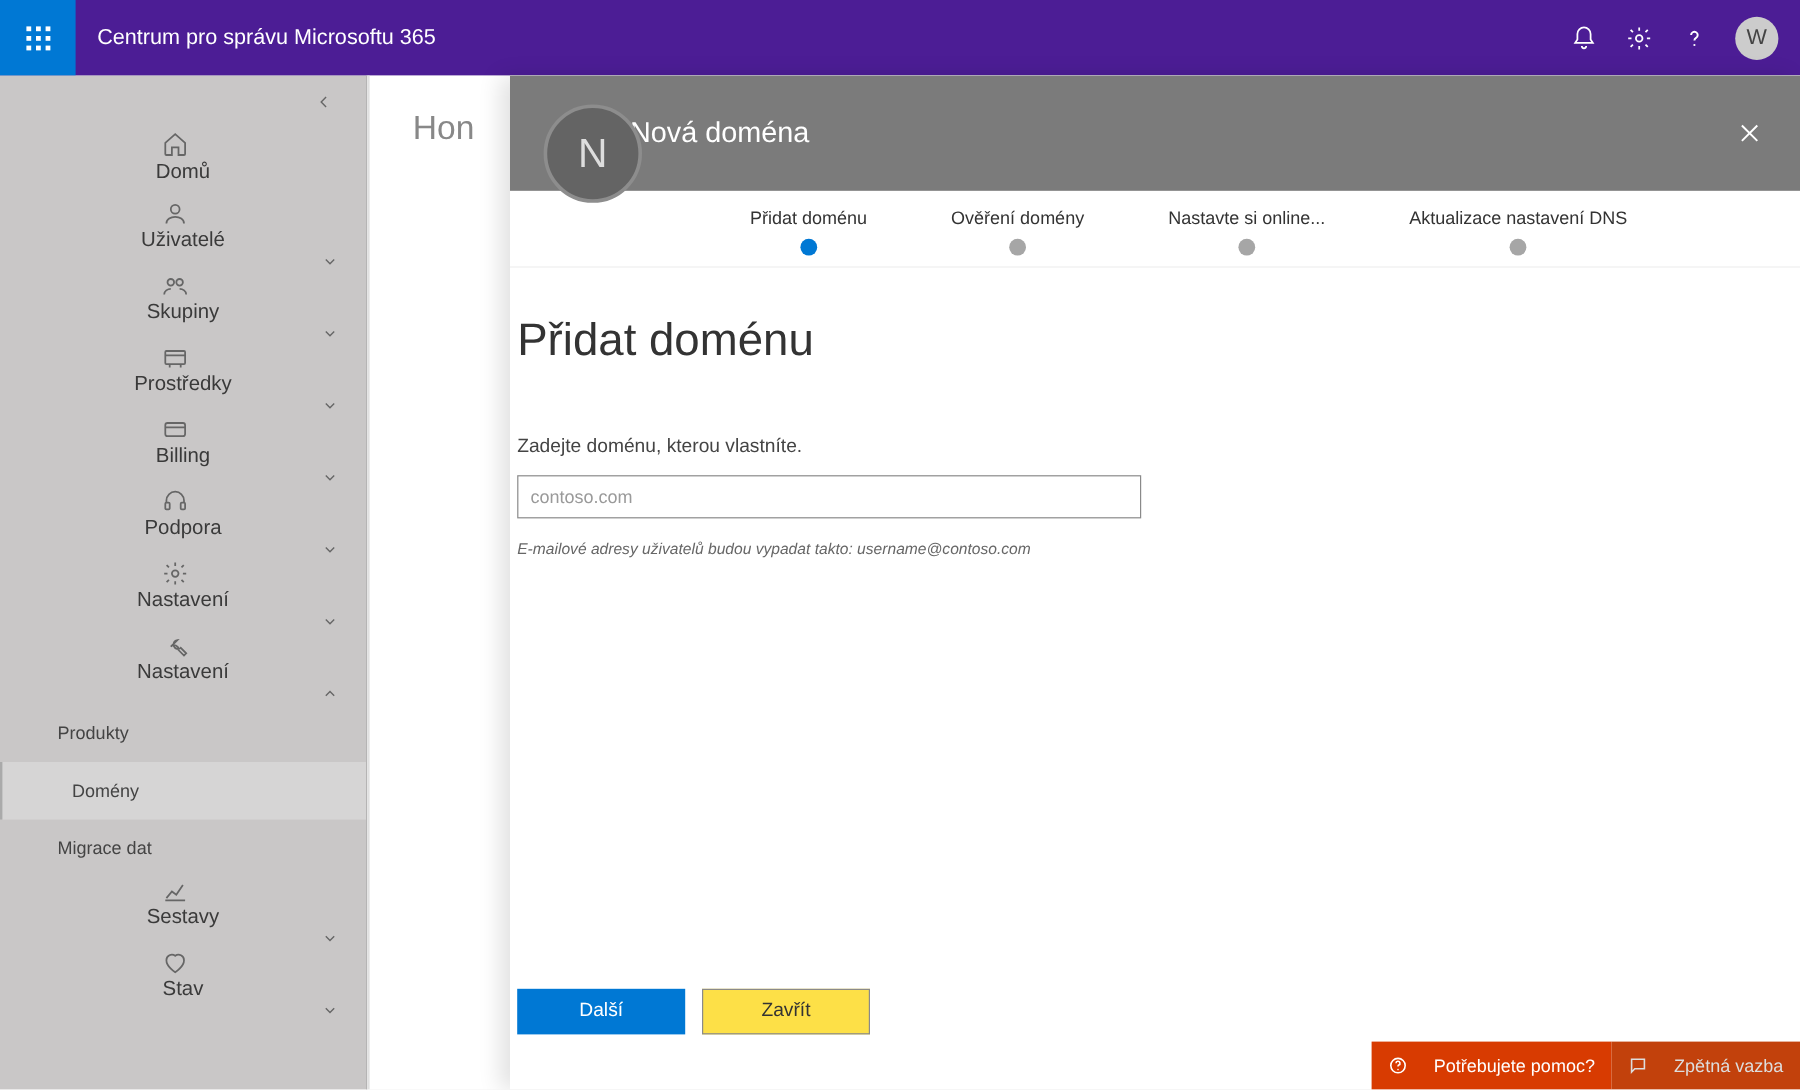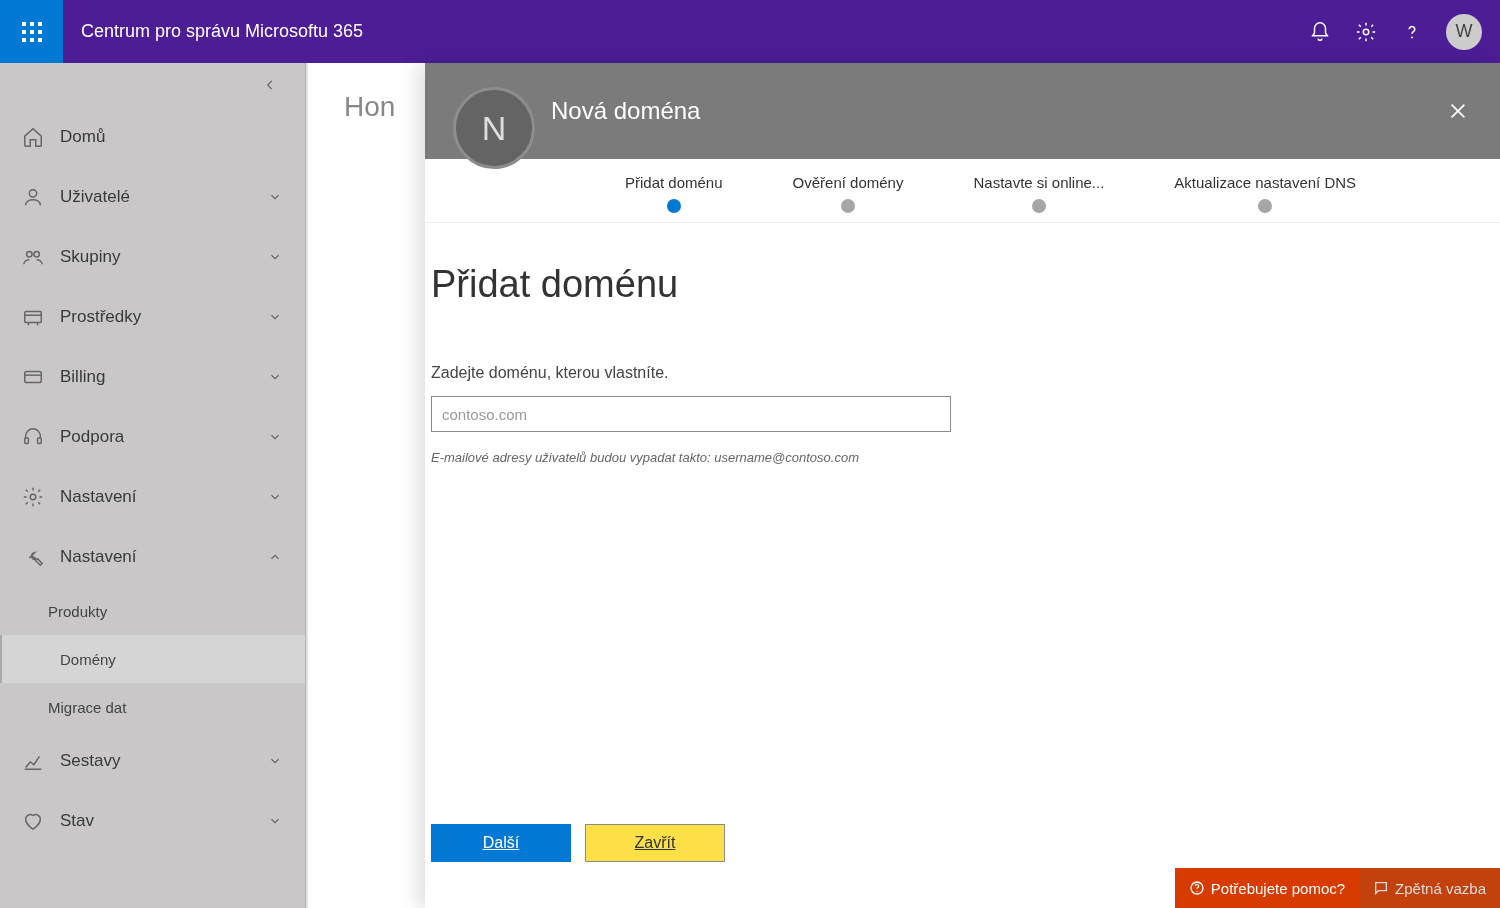--- a/index.html
+++ b/index.html
@@ -13,61 +13,61 @@
   .top-icons { display: flex; align-items: center; gap: 22px; padding-right: 18px; }
   .top-icon { width: 24px; height: 24px; cursor: pointer; display:flex; align-items:center; justify-content:center; }
   .avatar-top { width: 36px; height: 36px; border-radius: 50%; background: #ccc; color: #444; display: flex; align-items: center; justify-content: center; font-size: 18px; cursor: pointer; }
 
   
   .body { display: flex; height: calc(908px - 63px); position: relative; }
 
   
   .sidebar { width: 306px; background: #c9c7c7; color: #3a3a3a; display: flex; flex-direction: column; border-right: 1px solid #b5b4b4; }
   .sidebar-collapse { height: 44px; display: flex; align-items: center; justify-content: flex-end; padding-right: 28px; cursor: pointer; color: #5a5a5a; }
-  .nav-item { height: 60px; display: flex; align-items: center; padding-left: 20px; padding-right: 20px; cursor: pointer; font-size: 17px; color: #3a3a3a; }
+  .nav-item { height: 60px; display: flex; align-items: center; padding-left: 20px; padding-right: 20px; cursor: pointer; font-size: 17px; color: #3a3a3a; flex-direction: column; }
   .nav-item .icon { width: 26px; height: 26px; margin-right: 14px; display: flex; align-items: center; justify-content: center; color: #666; }
   .nav-item .chev { margin-left: auto; width: 20px; height: 20px; display:flex; align-items:center; justify-content:center; color: #666; }
   .sub-item { height: 48px; display: flex; align-items: center; padding-left: 48px; font-size: 15px; color: #444; cursor: pointer; }
   .sub-item.active { background: #d6d5d5; border-left: 2px solid #aaa; padding-left: 58px; }
 
   
   .main-behind { flex: 1; background: #fff; padding: 28px 36px; position: relative; border-left: 2px solid #e0e0e0; }
   .main-behind .crumb { font-size: 28px; color: #888; }
 
   
   .panel { position: absolute; left: 425px; right: 0; top: 0; bottom: 0; background: #fff; box-shadow: -8px 0 18px rgba(0,0,0,0.12); display: flex; flex-direction: column; }
   .panel-header { height: 96px; background: #7b7b7b; color: #fff; display: flex; align-items: center; padding-left: 30px; padding-right: 28px; position: relative; }
   .panel-avatar { width: 82px; height: 82px; border: 3px solid #8d8d8d; border-radius: 50%; background: #646464; color: #ddd; font-size: 34px; display: flex; align-items: center; justify-content: center; position: absolute; left: 28px; top: 24px; }
-  .panel-title { font-size: 24px; margin-left: 96px; }
+  .panel-title { font-size: 24px; margin-left: 70px; }
   .panel-close { margin-left: auto; width: 28px; height: 28px; cursor: pointer; display:flex; align-items:center; justify-content:center; }
 
   
   .stepper { height: 64px; display: flex; align-items: center; padding-left: 200px; padding-right: 20px; border-bottom: 1px solid #eee; padding-top: 6px; }
   .step { display: flex; flex-direction: column; align-items: center; gap: 8px; font-size: 15px; color: #333; }
   .step-dot { width: 14px; height: 14px; border-radius: 50%; background: #a6a6a6; }
   .step.active .step-dot { background: #0078D4; }
   .step-space { flex: 0 0 70px; }
 
   
   .panel-body { padding: 40px 0 0 6px; flex: 1; display: flex; flex-direction: column; }
   .panel-body h1 { font-size: 38px; font-weight: 400; color: #333; }
   .form-block { margin-top: 58px; }
   .form-label { font-size: 16px; color: #444; margin-bottom: 14px; }
   .domain-input { width: 520px; height: 36px; border: 1px solid #8a8a8a; padding: 0 10px; font-size: 15px; color: #0f766e; }
   .domain-input::placeholder { color: #9a9a9a; }
   .hint { font-size: 13px; color: #666; margin-top: 18px; font-style: italic; }
 
   .actions { margin-top: auto; display: flex; gap: 14px; padding-bottom: 46px; }
-  .btn { height: 38px; min-width: 140px; font-size: 16px; cursor: pointer; display:flex; align-items:center; justify-content:center;text-decoration:underline; }
+  .btn { height: 38px; min-width: 140px; font-size: 16px; cursor: pointer; display:flex; align-items:center; justify-content:center; }
   .btn-primary { background: #0078D4; color: #fff; border: none; }
   .btn-secondary { background: #fde047; color: #333; border: 1px solid #8a8a8a; }
 
   
   .assist-bar { position: absolute; right: 0; bottom: 0; height: 40px; display: flex; }
-  .assist-btn { height: 40px; display: flex; align-items: center; padding: 0 14px; font-size: 15px; color: #fff; cursor: pointer; gap: 6px; }
+  .assist-btn { height: 40px; display: flex; align-items: center; padding: 0 14px; font-size: 15px; color: #fff; cursor: pointer; gap: 22px; }
   .assist-primary { background: #D83B01; }
   .assist-secondary { background: #c2410c; color: #ddd; }
 
   svg { display:block; }
 </style>
 </head>
 <body>
 
 <div class="topbar">
   <div class="waffle">

